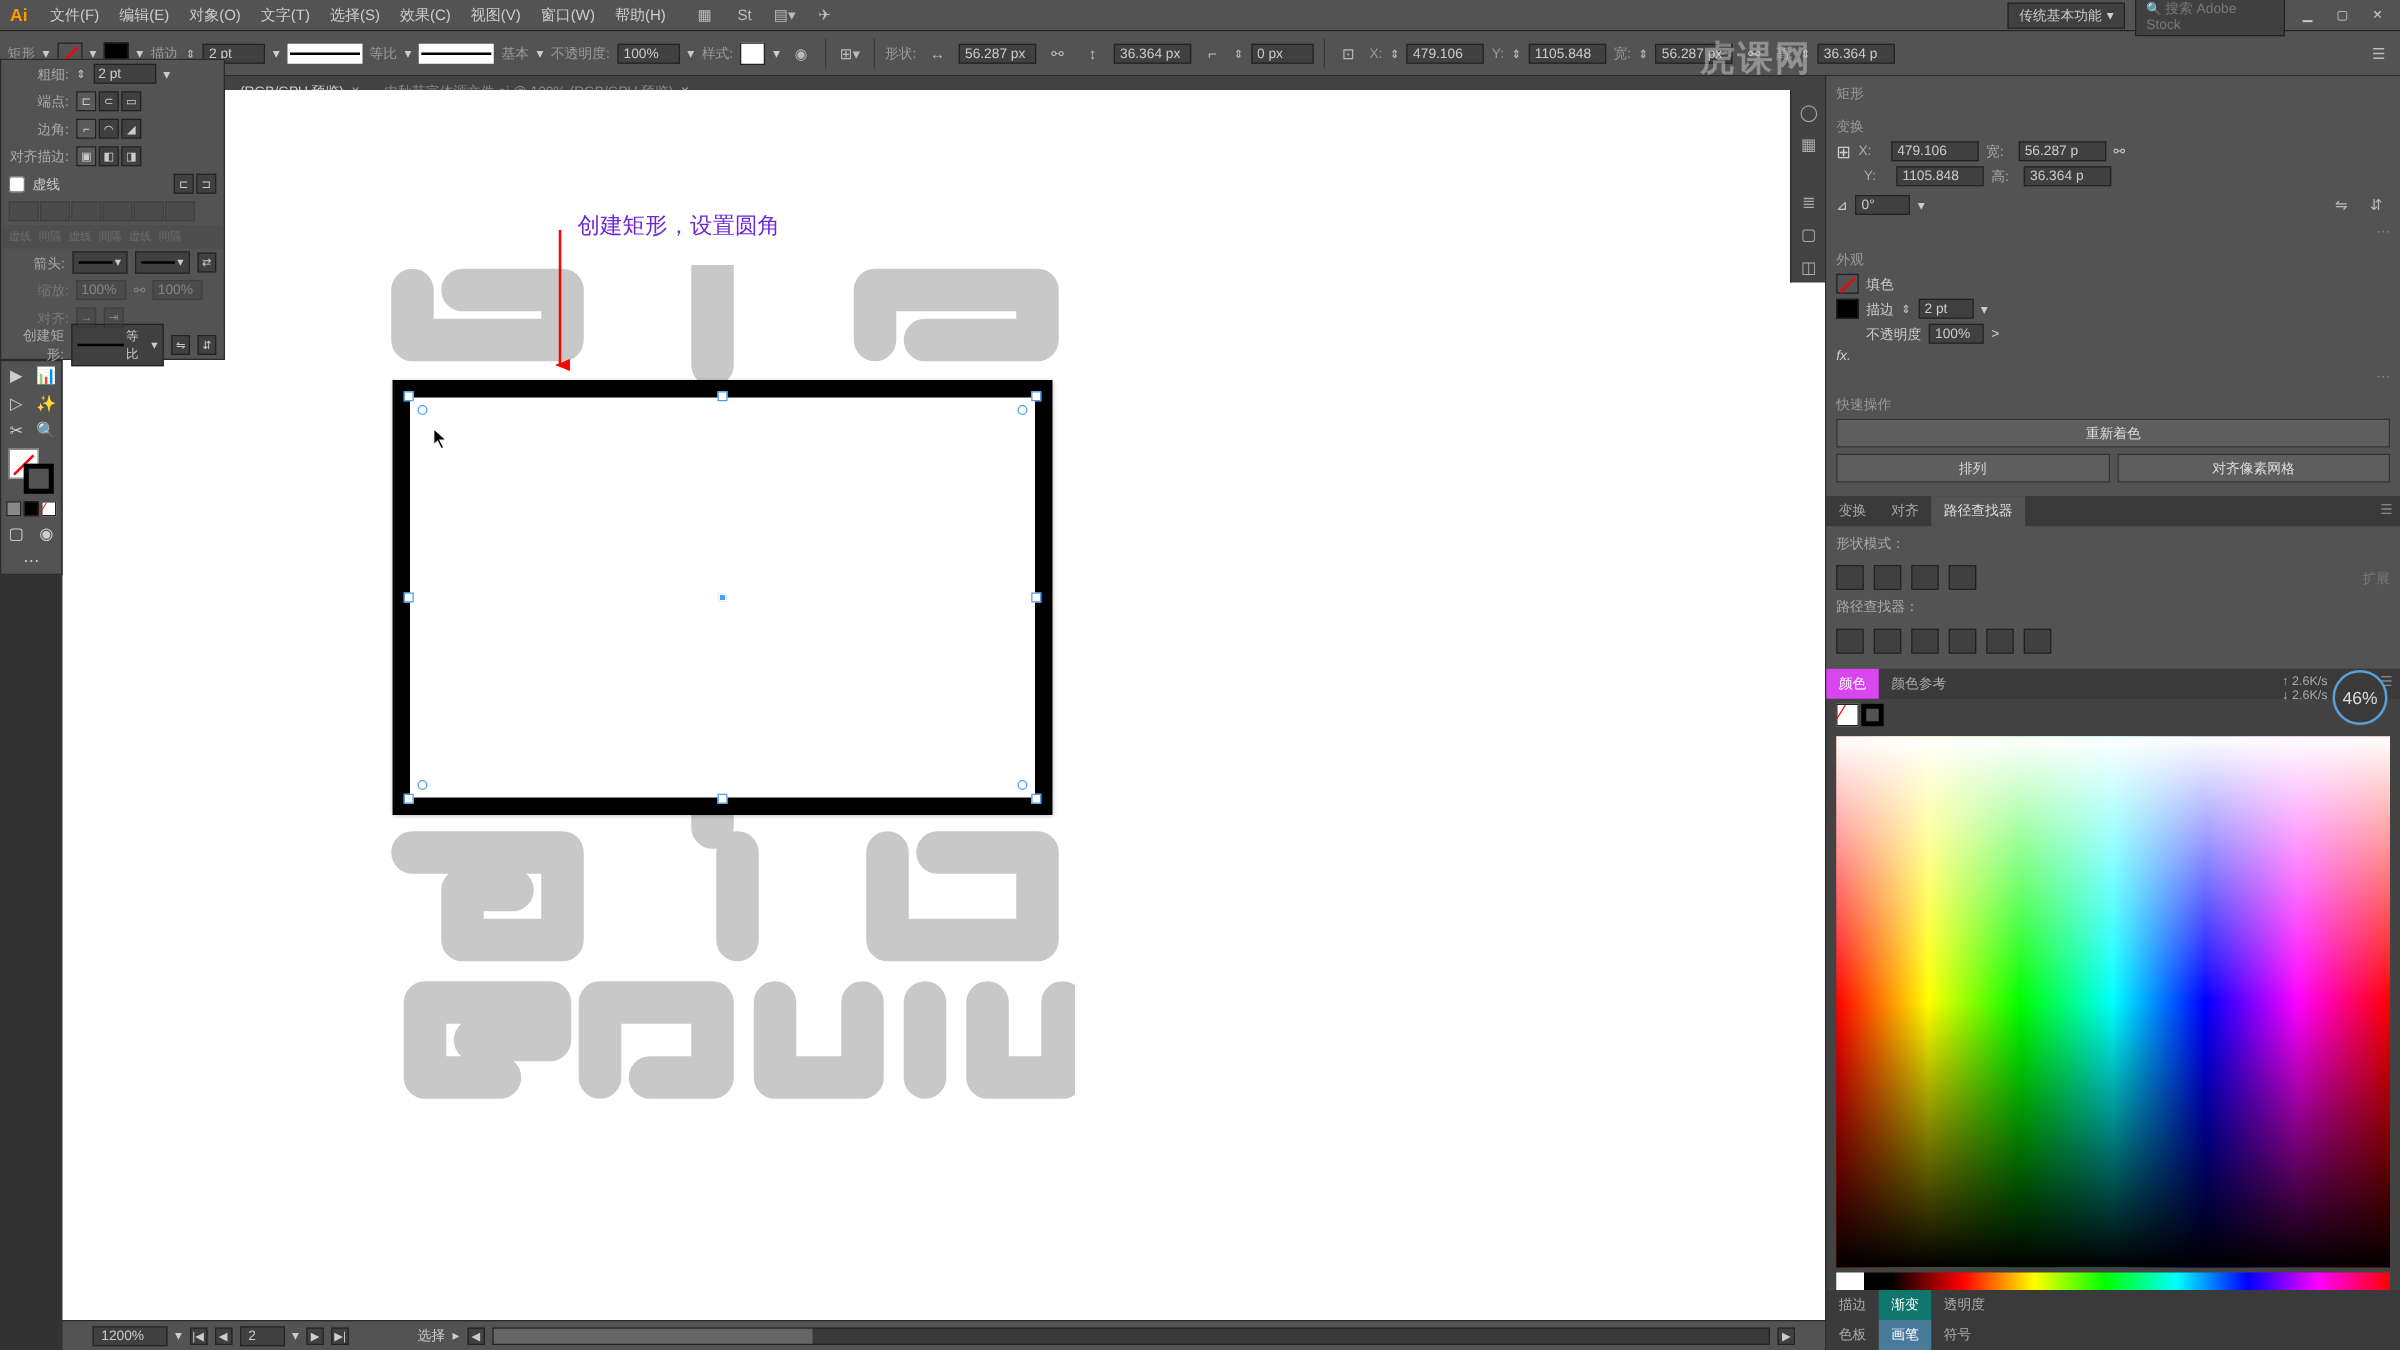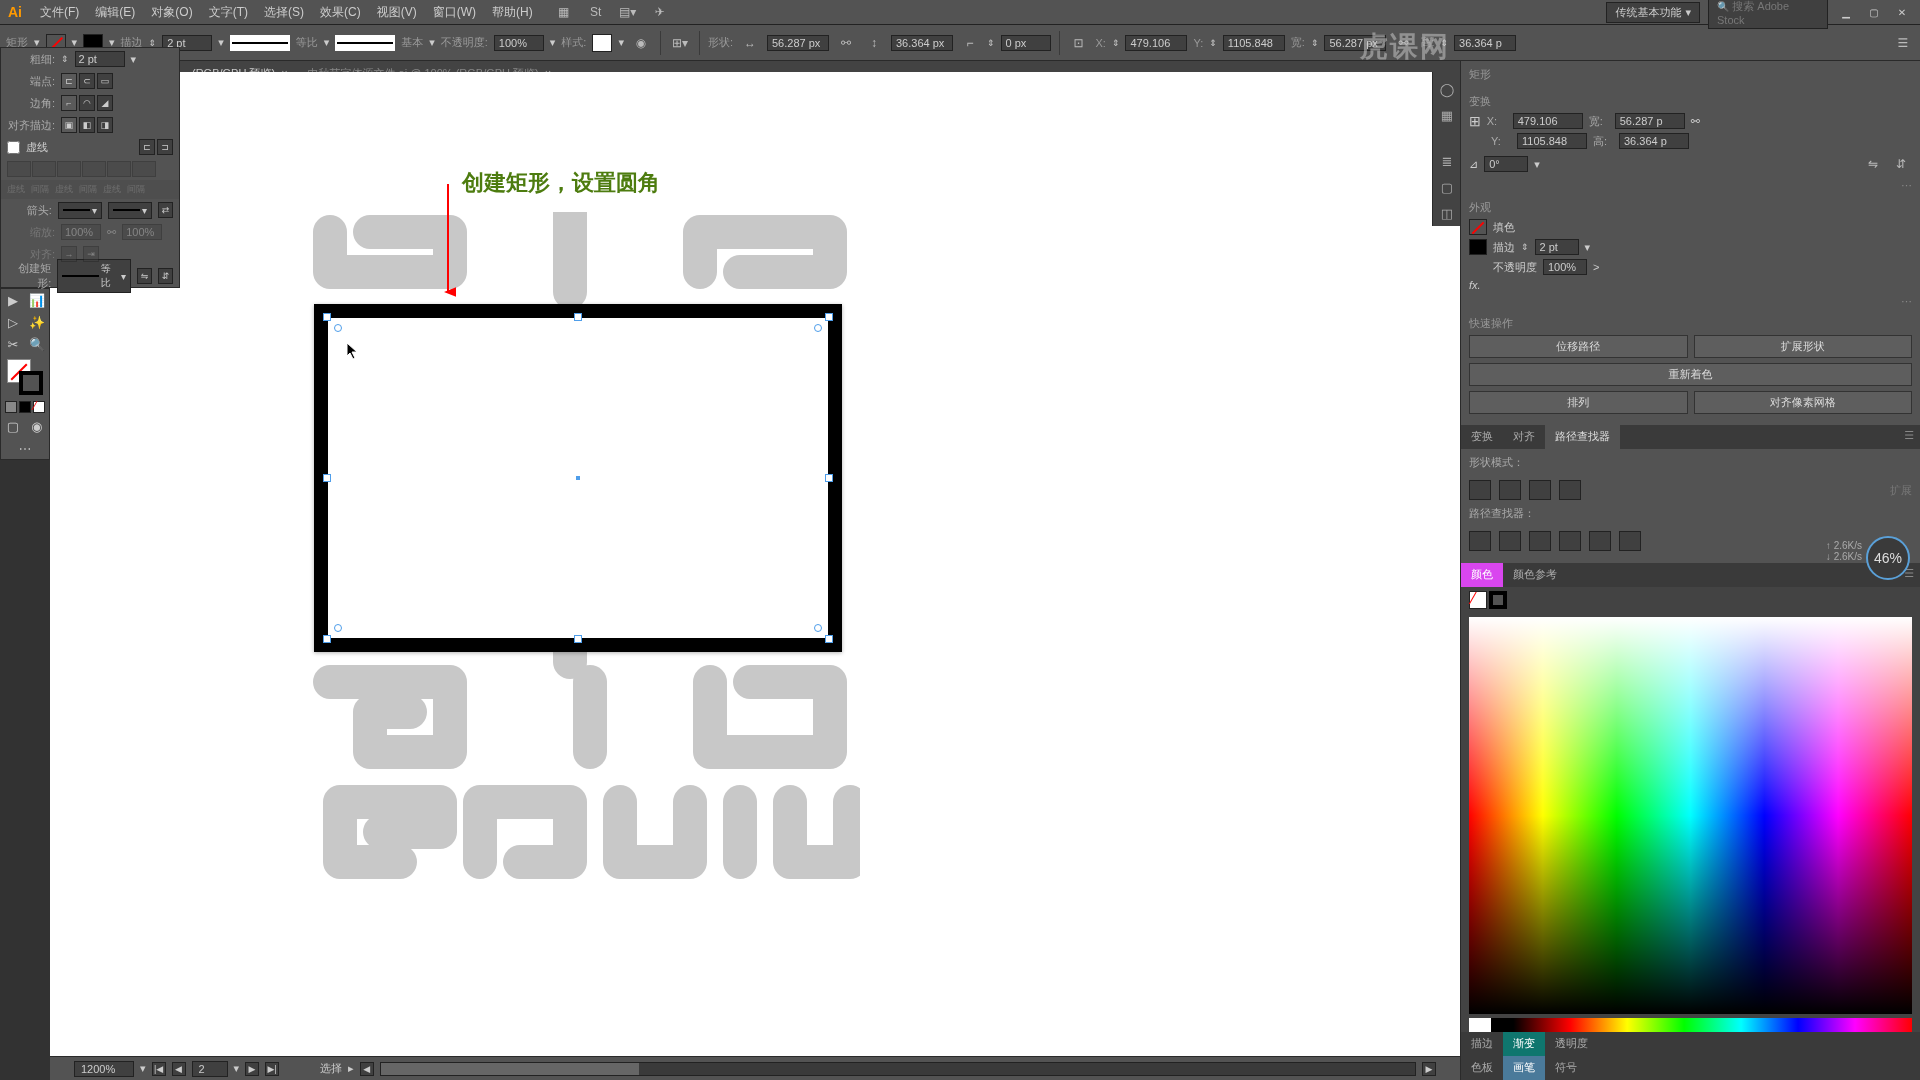--- a/index.html
+++ b/index.html
@@ -44,21 +44,21 @@
 .fs-fill::after{content:"";position:absolute;left:0;right:0;top:50%;border-top:2px solid red;transform:rotate(-45deg)}
 .fs-stroke{position:absolute;left:18px;top:16px;width:24px;height:24px;background:#535353;border:4px solid #000}
 .mini-swatch-row{display:flex;padding:2px 4px;gap:2px}
 .mini-sw{width:12px;height:12px;border:1px solid #222}
 .canvas-area{position:absolute;left:50px;top:72px;right:460px;bottom:24px;background:#fff;overflow:hidden}
 .bg-shape{position:absolute;stroke:#c8c8c8;stroke-width:34;fill:none;stroke-linecap:round;stroke-linejoin:round}
 .artboard-rect{position:absolute;left:264px;top:232px;width:528px;height:348px;background:#fff;border:14px solid #000;box-shadow:0 1px 4px rgba(0,0,0,0.3)}
 .sel-handle{position:absolute;width:8px;height:8px;background:#fff;border:1px solid #4f9eea}
 .center-dot{position:absolute;left:50%;top:50%;width:6px;height:6px;background:#4f9eea;border:1px solid #fff;transform:translate(-50%,-50%)}
 .cursor-arrow{position:absolute;left:296px;top:270px}
-.annotation{position:absolute;color:#4d7c0f;font-size:22px;font-weight:700}
+.annotation{position:absolute;color:#6d28d9;font-size:18px;font-weight:400}
 .red-arrow{position:absolute;pointer-events:none}
 .right-dock{position:absolute;right:460px;top:72px;width:28px;background:#434343;border-left:1px solid #2a2a2a;display:flex;flex-direction:column;padding-top:4px}
 .dock-icon{width:28px;height:26px;display:flex;align-items:center;justify-content:center;color:#aaa;font-size:13px;cursor:pointer}
 .right-panels{position:absolute;right:0;top:61px;width:460px;bottom:0;background:#434343;border-left:1px solid #2a2a2a;display:flex;flex-direction:column}
 .panel-tabs{display:flex;height:24px;background:#3a3a3a;font-size:11px;color:#aaa}
 .panel-tab{padding:4px 10px;cursor:pointer}
 .panel-tab.active{background:#535353;color:#ddd}
 .panel-body{background:#535353;padding:6px 8px;font-size:11px;color:#ccc}
 .prop-row{display:flex;align-items:center;gap:6px;margin-bottom:4px}
 .prop-label{color:#aaa;width:20px}
@@ -409,24 +409,20 @@
       <input class="prop-input" style="width: 44px;" value="100%">
       <span>&gt;</span>
     </div>
     <div class="prop-row">
         <span style="font-style:italic">fx.</span>
       </div>
     <div style="text-align:right;color:#888">⋯</div>
     <div style="height:8px"></div>
     <div class="prop-heading">快速操作</div>
     <div class="quick-row">
-      <div class="quick-btn">位移路径</div>
-      <div class="quick-btn">扩展形状</div>
-    </div>
-    <div class="quick-row">
       <div class="quick-btn">重新着色</div>
     </div>
     <div class="quick-row">
       <div class="quick-btn">排列</div>
       <div class="quick-btn">对齐像素网格</div>
     </div>
   </div>
 
   <div class="panel-tabs">
     <div class="panel-tab">变换</div>
@@ -492,20 +488,20 @@
 
 <div class="bottom-bar">
   <div class="zoom-box">1200%</div>
   <span>▾</span>
   <div class="nav-btn">|◀</div>
   <div class="nav-btn">◀</div>
   <div class="zoom-box" style="width:36px">2</div>
   <span>▾</span>
   <div class="nav-btn">▶</div>
   <div class="nav-btn">▶|</div>
-  <span style="margin-left:35px">选择</span>
+  <span style="margin-left:49px">选择</span>
   <span>▸</span>
   <div class="nav-btn">◀</div>
   <div class="scroll-h">
       <div class="scroll-thumb"></div>
     </div>
   <div class="nav-btn">▶</div>
 </div>
 
 </body></html>

